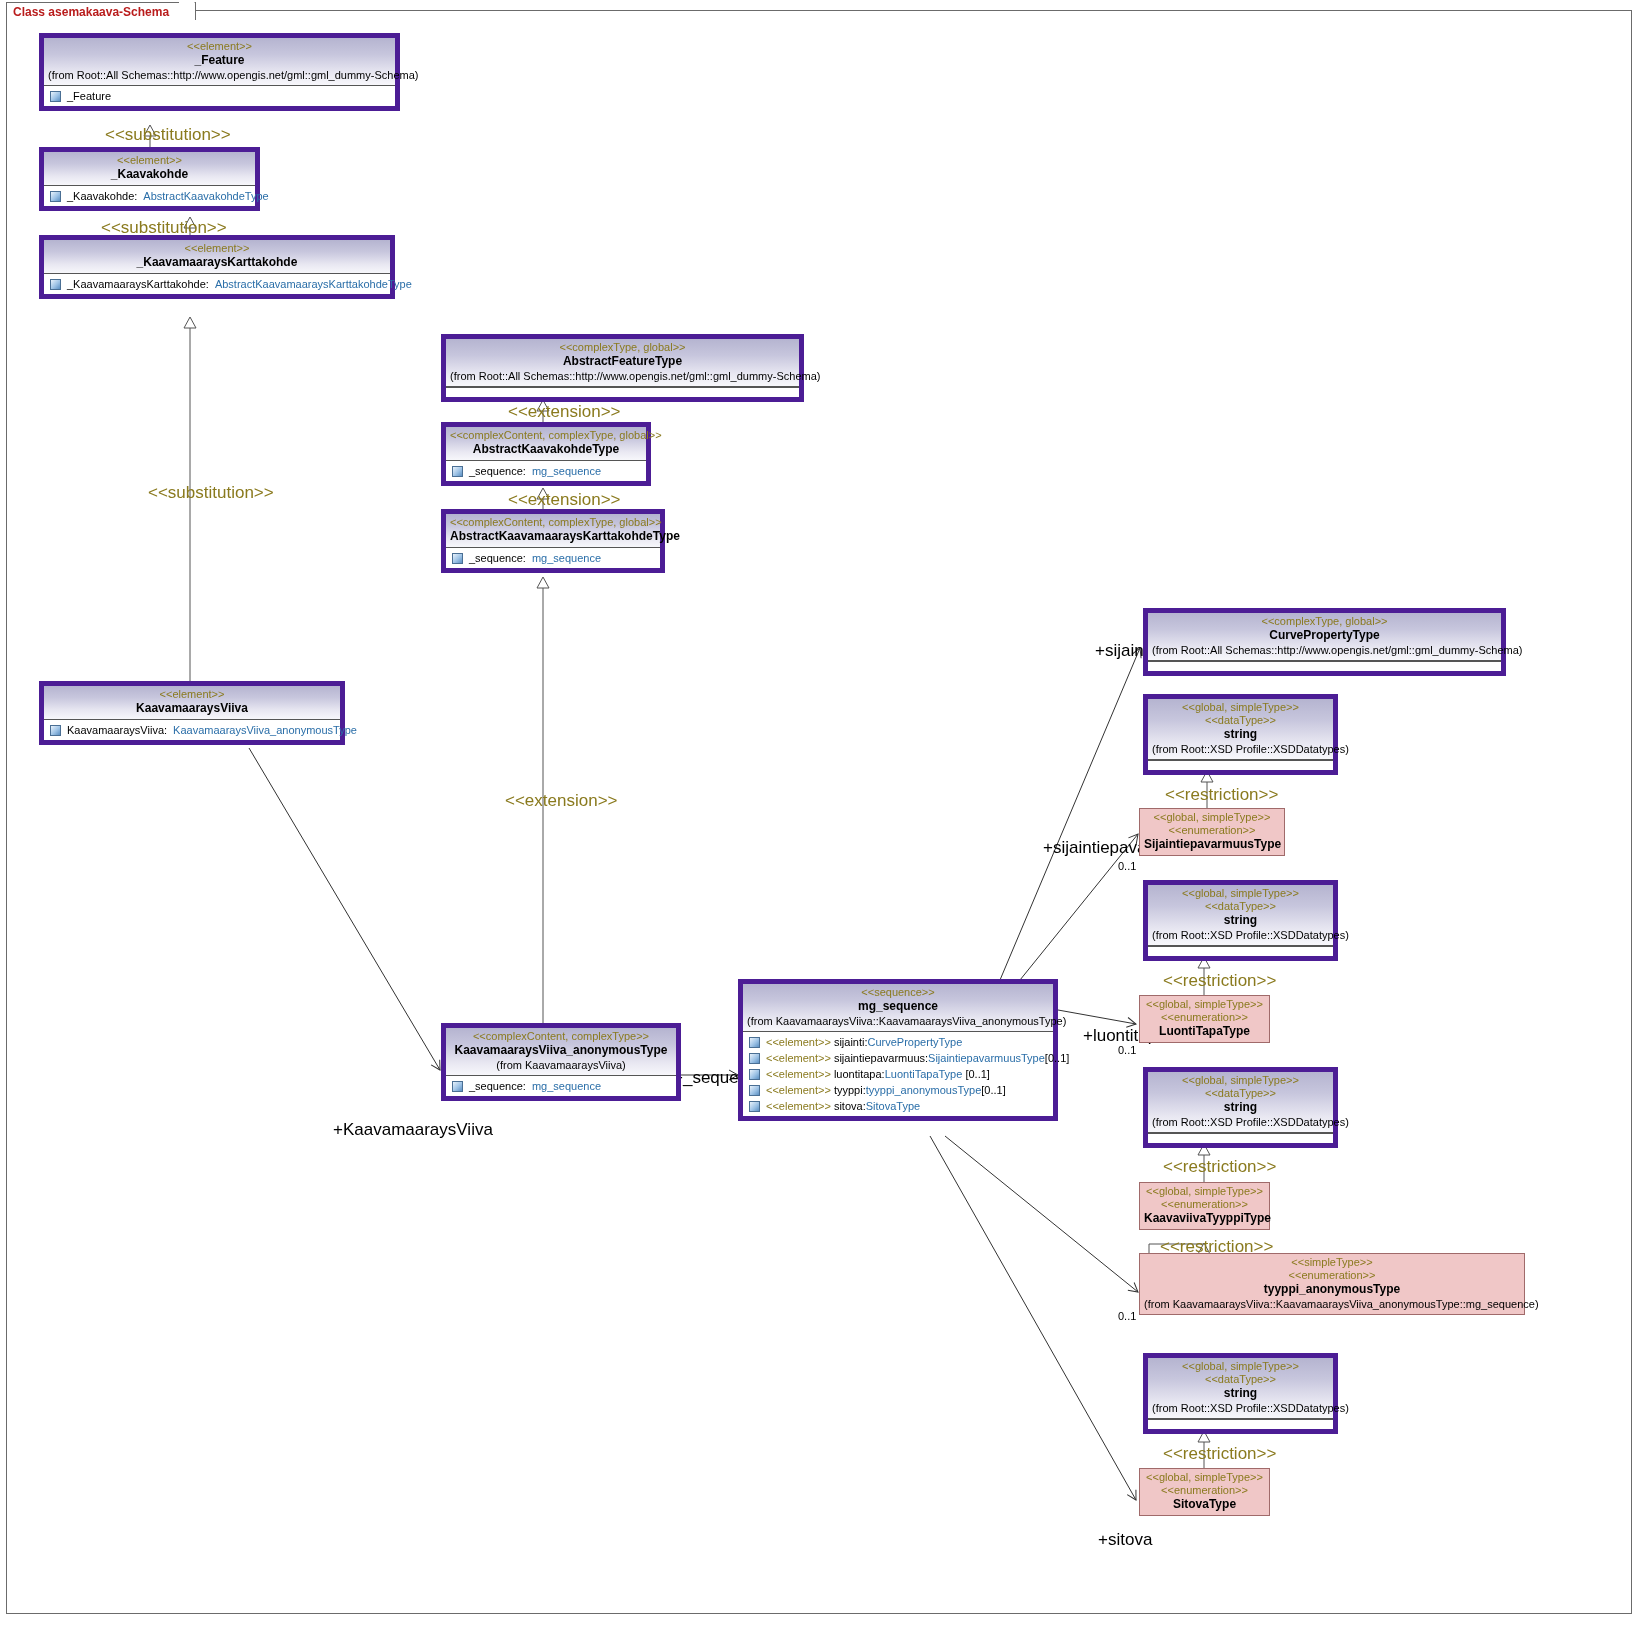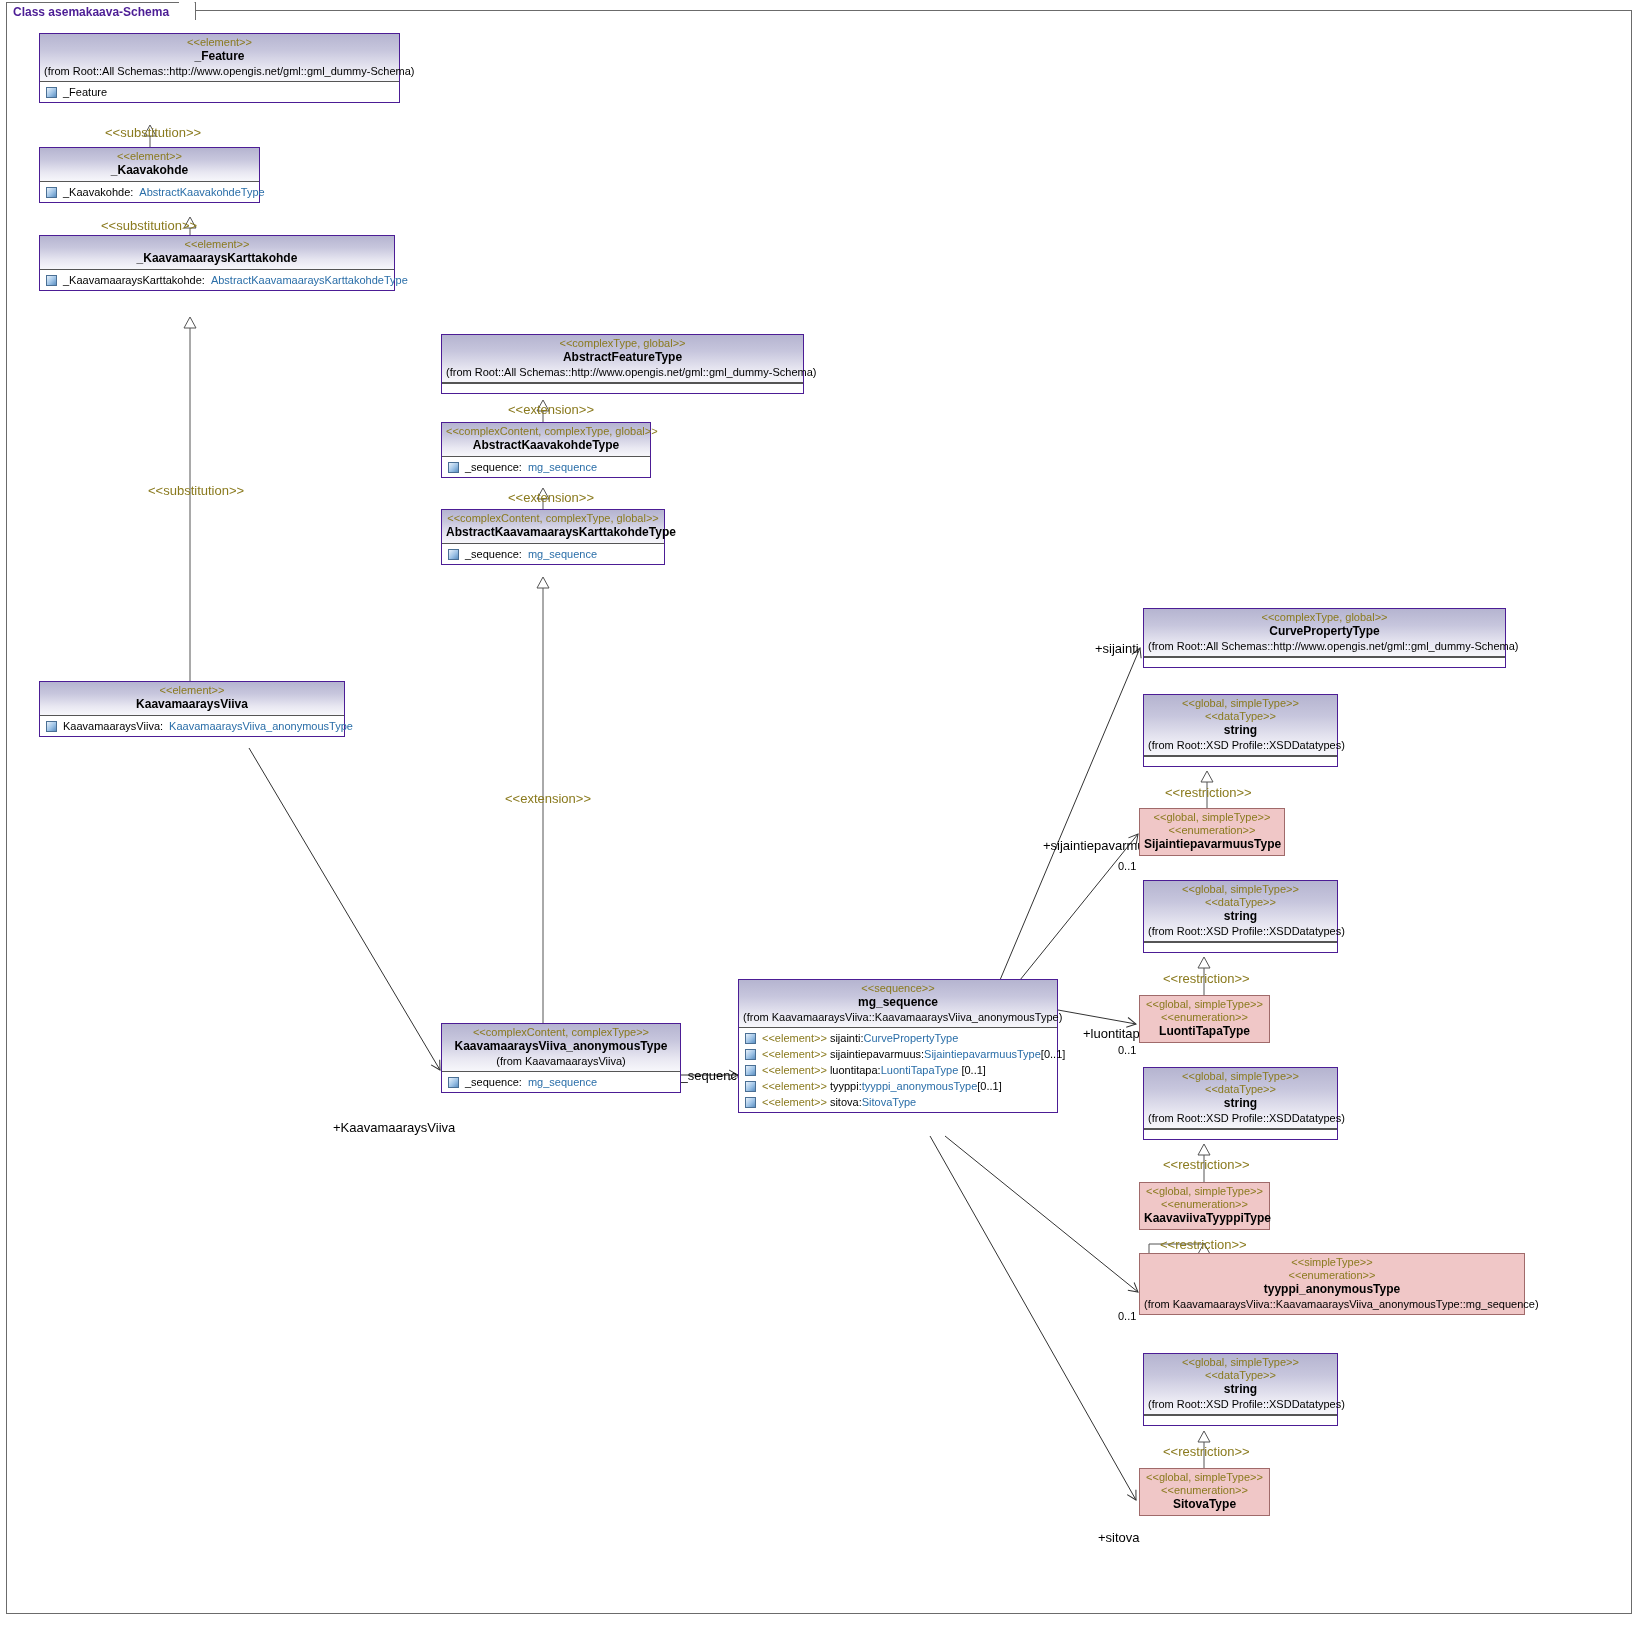--- a/index.html
+++ b/index.html
@@ -2,27 +2,27 @@
 <html><head>
 <meta charset="utf-8">
 <style>
   html,body{margin:0;padding:0;background:#ffffff;}
   body{font-family:"Liberation Sans","DejaVu Sans",sans-serif;}
   #canvas{position:relative;width:1640px;height:1625px;background:#fff;overflow:hidden;}
 
   
   .frame{position:absolute;left:6px;top:10px;width:1624px;height:1602px;border:1px solid #6b6b6b;background:#fff;}
   .frame-tab{position:absolute;left:6px;top:2px;height:18px;padding:1px 26px 1px 6px;
-     border:1px solid #6b6b6b;border-bottom:none;background:#fff;font-size:12px;font-weight:bold;color:#4c1d95;
+     border:1px solid #6b6b6b;border-bottom:none;background:#fff;font-size:12px;font-weight:bold;color:#b91c1c;
      box-sizing:border-box;line-height:16px;}
   .frame-tab:after{content:"";position:absolute;right:0;top:-1px;width:0;height:0;
      border-left:16px solid #fff;border-bottom:19px solid transparent;}
 
   
-  .uml{position:absolute;box-sizing:border-box;border:1px solid #4c1d95;background:#fff;}
+  .uml{position:absolute;box-sizing:border-box;border:5px solid #4c1d95;background:#fff;}
   .uml .hdr{
     background:linear-gradient(to bottom,#b5b4d0 0%,#c7c6dd 35%,#e9e8f2 75%,#f7f7fb 100%);
     border-bottom:1px solid #555;padding:2px 4px 3px 4px;text-align:center;}
   .uml.pink{border:1px solid #a06a6a;}
   .uml.pink .hdr{background:#f0c7c7;border-bottom:none;}
   .stereo{font-size:11px;color:#8a7a1e;line-height:13px;white-space:nowrap;}
   .cname{font-size:12px;font-weight:bold;color:#000;line-height:15px;white-space:nowrap;}
   .cname.ital{}
   .cfrom{font-size:11px;color:#000;line-height:14px;white-space:nowrap;}
   .body{padding:2px 3px;min-height:10px;}
@@ -30,21 +30,21 @@
   .attrico{width:11px;height:11px;flex:0 0 11px;
      background:linear-gradient(135deg,#e9f2fb 0%,#9ec3e6 55%,#5b8fc2 100%);
      border:1px solid #4a6f94;box-sizing:border-box;}
   .attrtxt{color:#000;}
   .tp{color:#2a6ea8;}
   .st{color:#8a7a1e;}
   .emptybar{height:9px;border-top:1px solid #555;}
 
   
   svg.wires{position:absolute;left:0;top:0;width:1640px;height:1625px;overflow:visible;pointer-events:none;}
-  .lbl{position:absolute;font-size:13px;color:#8a7a1e;white-space:nowrap;background:transparent;}
+  .lbl{position:absolute;font-size:17px;color:#8a7a1e;white-space:nowrap;background:transparent;}
   .lbl.blk{color:#000;}
   .mult{position:absolute;font-size:11px;color:#000;white-space:nowrap;}
 </style>
 </head>
 <body>
 
 <div id="canvas">
 
   <div class="frame"></div>
   <div class="frame-tab">

